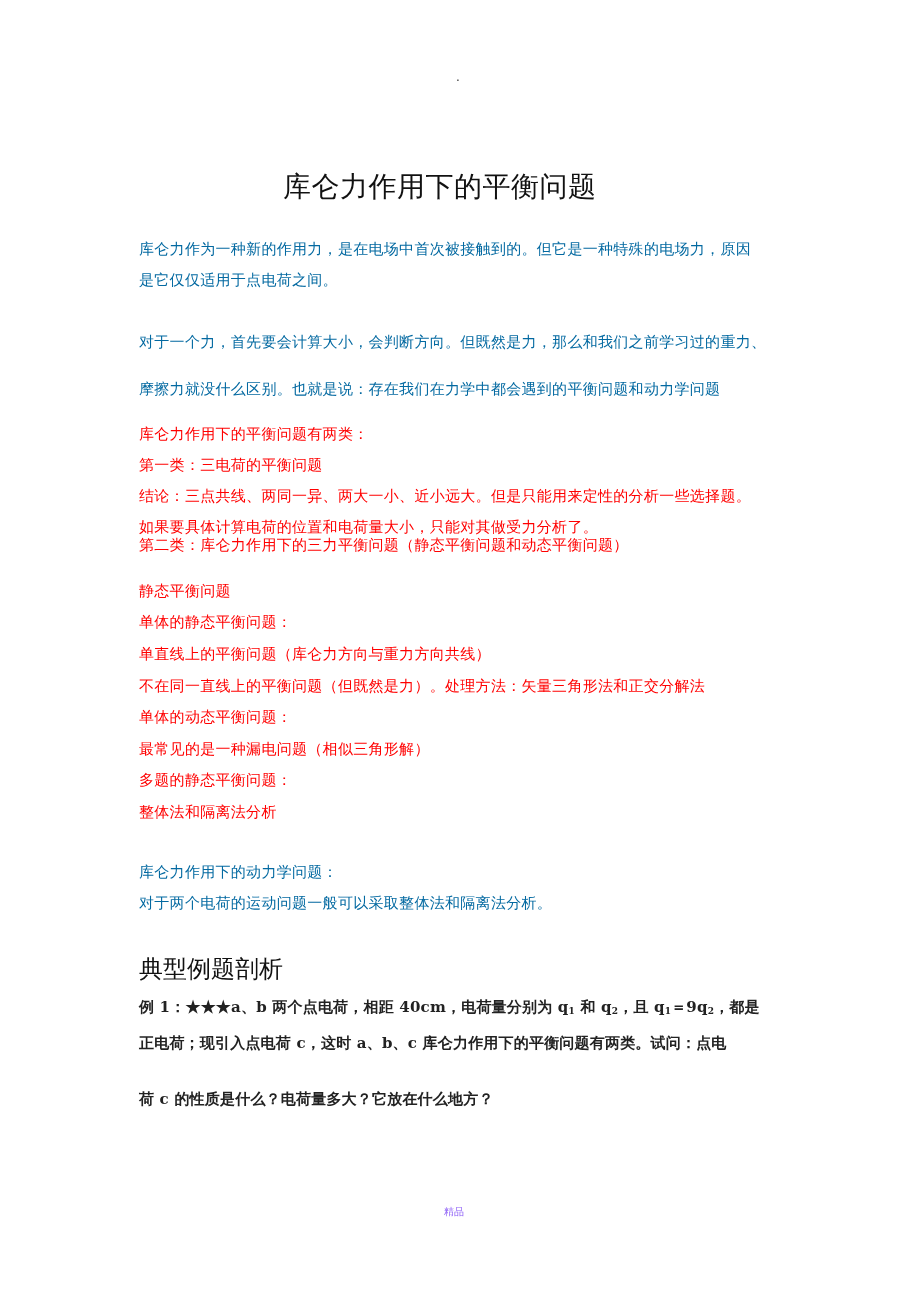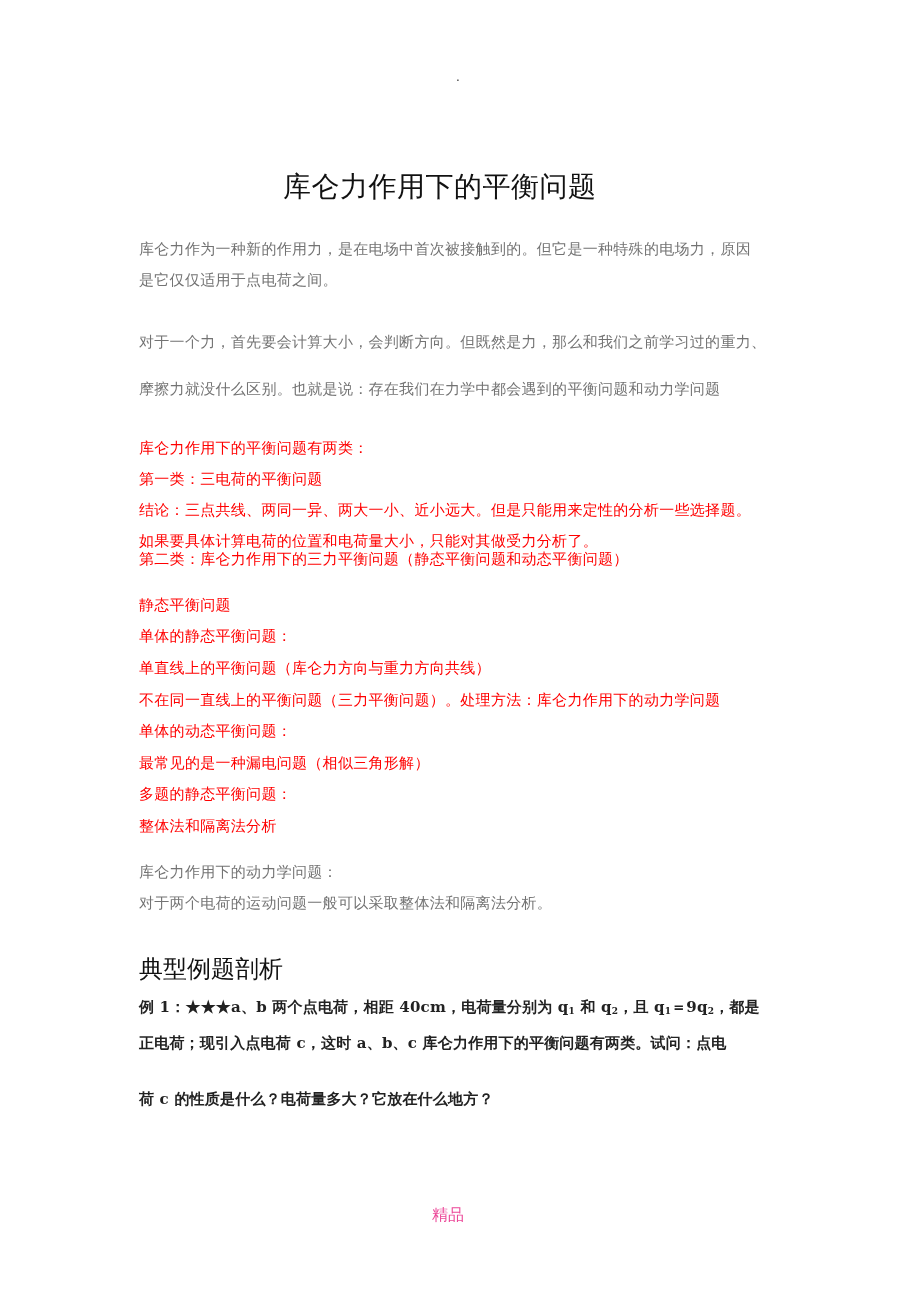--- a/index.html
+++ b/index.html
@@ -1,25 +1,25 @@
 <!DOCTYPE html>
 <html><head>
   <meta charset="utf-8">
   <style>
     html, body { margin: 0; padding: 0; background: #ffffff; }
     body { width: 920px; height: 1302px; position: relative; overflow: hidden;
            font-family: "DejaVu Sans", "Liberation Sans", sans-serif; color: #222; }
     .abs { position: absolute; white-space: nowrap; }
     .dot { left: 456px; top: 70px; font-size: 12px; color: #333; }
     .title { left: 283px; top: 168px; font-size: 28px; color: #111; letter-spacing: 0.5px; }
-    .p { left: 139px; font-size: 15px; color: #737373; letter-spacing: 0.3px; }
-    .red { left: 139px; font-size: 15px; color: #ff0000; letter-spacing: 0.3px; margin-top: 14px; }
+    .p { left: 139px; font-size: 15px; color: #0369a1; letter-spacing: 0.3px; }
+    .red { left: 139px; font-size: 15px; color: #ff0000; letter-spacing: 0.3px; }
     .heading { left: 139px; top: 953px; font-size: 24px; color: #111; }
     .ex { left: 139px; font-size: 15px; color: #222; font-family: "DejaVu Serif", "Liberation Serif", serif; letter-spacing: 0.2px; font-weight: bold; }
-    .footer { left: 432px; top: 1205px; font-size: 16px; color: #ec4899; }
+    .footer { left: 444px; top: 1205px; font-size: 10px; color: #8b5cf6; }
     sub { font-size: 9px; vertical-align: -2px; }
   </style>
 </head>
 <body>
 
 <div class="abs dot">.</div>
 
 <div class="abs title">库仑力作用下的平衡问题</div>
 
 <div class="abs p" style="top:240px">库仑力作为一种新的作用力，是在电场中首次被接触到的。但它是一种特殊的电场力，原因</div>
@@ -28,21 +28,21 @@
 <div class="abs p" style="top:380px">摩擦力就没什么区别。也就是说：存在我们在力学中都会遇到的平衡问题和动力学问题</div>
 
 <div class="abs red" style="top:425px">库仑力作用下的平衡问题有两类：</div>
 <div class="abs red" style="top:456px">第一类：三电荷的平衡问题</div>
 <div class="abs red" style="top:487px">结论：三点共线、两同一异、两大一小、近小远大。但是只能用来定性的分析一些选择题。</div>
 <div class="abs red" style="top:518px">如果要具体计算电荷的位置和电荷量大小，只能对其做受力分析了。</div>
 <div class="abs red" style="top:536px">第二类：库仑力作用下的三力平衡问题（静态平衡问题和动态平衡问题）</div>
 <div class="abs red" style="top:582px">静态平衡问题</div>
 <div class="abs red" style="top:613px">单体的静态平衡问题：</div>
 <div class="abs red" style="top:645px">单直线上的平衡问题（库仑力方向与重力方向共线）</div>
-<div class="abs red" style="top:677px">不在同一直线上的平衡问题（三力平衡问题）。处理方法：库仑力作用下的动力学问题</div>
+<div class="abs red" style="top:677px">不在同一直线上的平衡问题（但既然是力）。处理方法：矢量三角形法和正交分解法</div>
 <div class="abs red" style="top:708px">单体的动态平衡问题：</div>
 <div class="abs red" style="top:740px">最常见的是一种漏电问题（相似三角形解）</div>
 <div class="abs red" style="top:771px">多题的静态平衡问题：</div>
 <div class="abs red" style="top:803px">整体法和隔离法分析</div>
 
 <div class="abs p" style="top:863px">库仑力作用下的动力学问题：</div>
 <div class="abs p" style="top:894px">对于两个电荷的运动问题一般可以采取整体法和隔离法分析。</div>
 
 <div class="abs heading">典型例题剖析</div>
 

